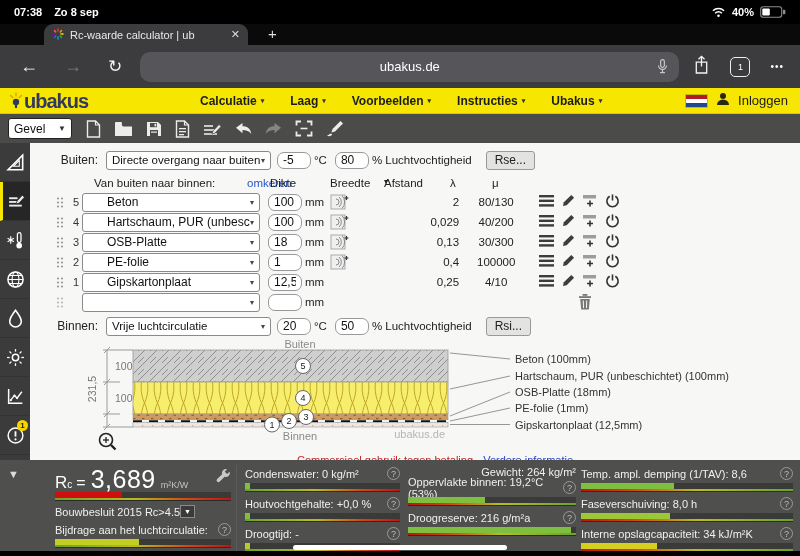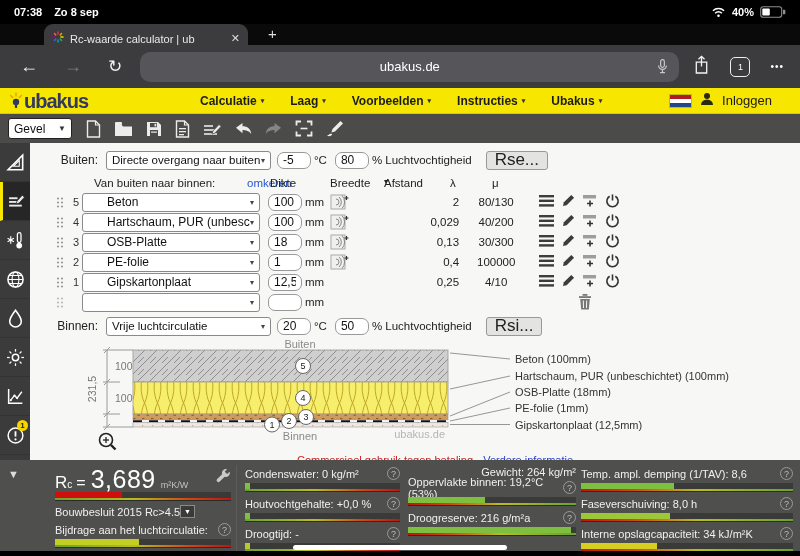--- a/index.html
+++ b/index.html
@@ -10,21 +10,21 @@
   
   .status-bar { position:absolute; top:0; left:0; width:800px; height:24px;
     display:flex; align-items:center; justify-content:space-between; padding:0 14px;
     color:#fff; font-size:11px; font-weight:bold; }
   .status-left { display:flex; gap:12px; }
   .status-right { display:flex; align-items:center; gap:6px; }
 
   
   .tab-strip { position:absolute; top:24px; left:0; width:800px; height:21px; background:#0a0a0a; }
   .tab { position:absolute; left:44px; top:0; width:204px; height:21px; background:#3c3c3e;
-    border-radius:9px 9px 0 0; display:flex; align-items:flex-end; gap:6px; padding:0 8px;
+    border-radius:9px 9px 0 0; display:flex; align-items:center; gap:6px; padding:0 8px;
     color:#e9e9e9; font-size:11px; }
   .tab-title { flex:1; white-space:nowrap; overflow:hidden; }
   .tab-close { color:#ddd; font-size:11px; }
   .new-tab { position:absolute; left:268px; top:1px; color:#ddd; font-size:15px; font-weight:normal; }
 
   
   .url-bar { position:absolute; top:45px; left:0; width:800px; height:43px; background:#3c3c3e;
     display:flex; align-items:center; color:#fff; }
   .nav-arrow { font-size:18px; margin-left:20px; color:#f2f2f2; }
   .nav-arrow.disabled { color:#7a7a7c; }
@@ -39,21 +39,21 @@
   .ellipsis { font-size:10px; letter-spacing:1px; }
 
   
   .site-nav { position:absolute; top:88px; left:0; width:800px; height:25px; background:#f6e600;
     display:flex; align-items:center; }
   .logo { display:flex; align-items:center; margin-left:8px; width:150px; }
   .logo-text { font-size:20px; font-weight:bold; color:#33395e; letter-spacing:-1px; line-height:20px; }
   .menu { display:flex; gap:26px; margin-left:42px; }
   .menu-item { font-size:12px; color:#1c1c1c; font-weight:bold; display:flex; align-items:center; gap:4px; }
   .menu-caret { font-size:7px; color:#333; }
-  .nav-right { margin-left:auto; display:flex; align-items:center; gap:8px; margin-right:28px; }
+  .nav-right { margin-left:auto; display:flex; align-items:center; gap:8px; margin-right:12px; }
   .flag { width:23px; height:14px; display:flex; flex-direction:column; border:1px solid #c9bb00; }
   .flag div { flex:1; }
   .login-label { font-size:13px; color:#1c1c1c; }
 
   
   .toolbar { position:absolute; top:113px; left:0; width:800px; height:30px; background:#4b4b49;
     display:flex; align-items:center; border-top:1px solid #d8ca00; }
   .name-input { width:218px; height:21px; margin-left:7px; border:1px solid #222; border-radius:4px;
     font-size:12px; padding:0 6px; color:#333; background:#fff; font-family:"Liberation Sans",sans-serif;}
   .name-input::placeholder { color:#9a9a9a; }
@@ -81,21 +81,21 @@
   .env-label { width:46px; text-align:right; margin-right:4px; font-size:12px; }
   .selbox { background:#fff; border:1px solid #8a8a8a; border-radius:3px; height:19px;
     display:flex; align-items:center; padding:0 5px; font-size:12px; color:#111; }
   .selbox .caret { margin-left:auto; font-size:8px; color:#444; }
   .env-select { width:165px; }
   .num-input { width:34px; height:17px; border:1px solid #999; border-radius:7px; font-size:12px;
     padding:0 5px; color:#111; background:#fff; font-family:"Liberation Sans",sans-serif; }
   .unit { margin-left:3px; font-size:11.5px; }
   .ml6 { margin-left:6px; } .ml8 { margin-left:8px; }
   .surf-btn { margin-left:14px; height:19px; background:#e3e3e1; border:1px solid #999;
-    border-radius:3px; font-size:17px; padding:0 8px; color:#222; display:flex; align-items:center; }
+    border-radius:3px; font-size:12px; padding:0 8px; color:#222; display:flex; align-items:center; }
 
   .table-head { position:relative; height:15px; margin-top:6px; font-size:11.5px; color:#222; }
   .table-head span { position:absolute; top:0; }
   .link { color:#2a56c6; }
 
   .layer-row { display:flex; align-items:center; height:20px; margin-left:26px; }
   .grip { width:10px; display:flex; }
   .row-num { width:13px; text-align:right; margin-right:3px; font-size:11px; color:#333; }
   .layer-select { width:178px;padding-left:24px; }
   .dikte-input { margin-left:8px; }

